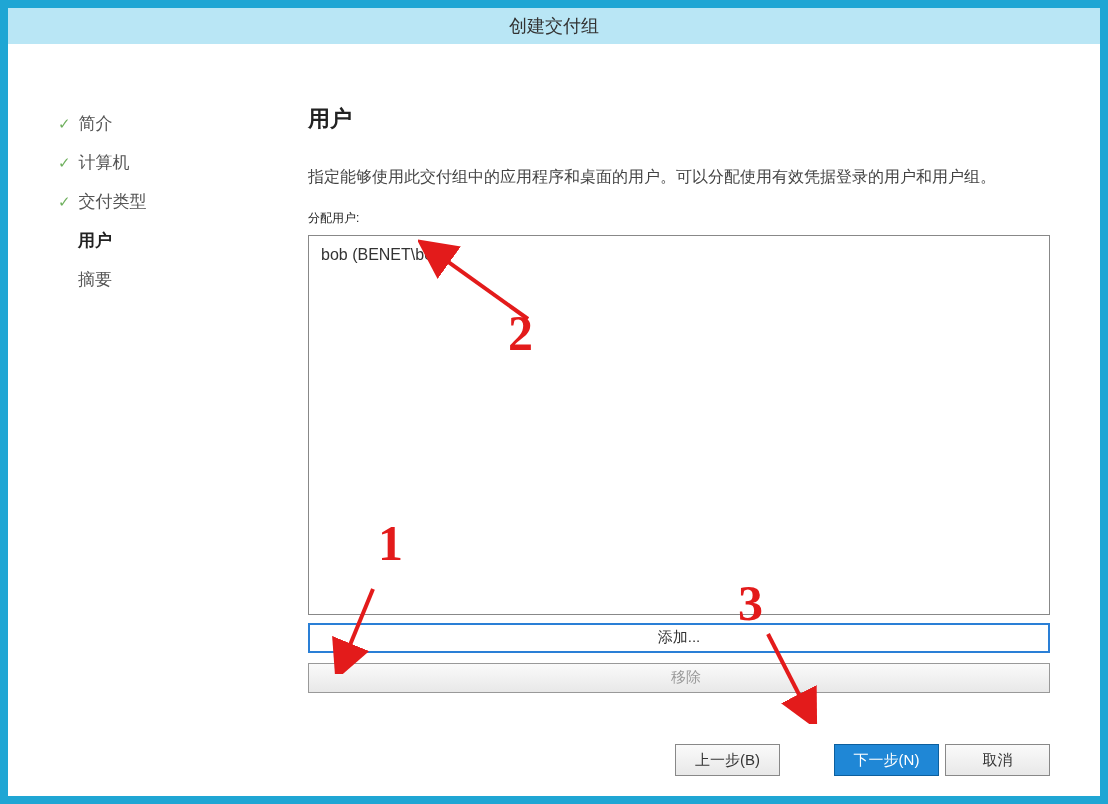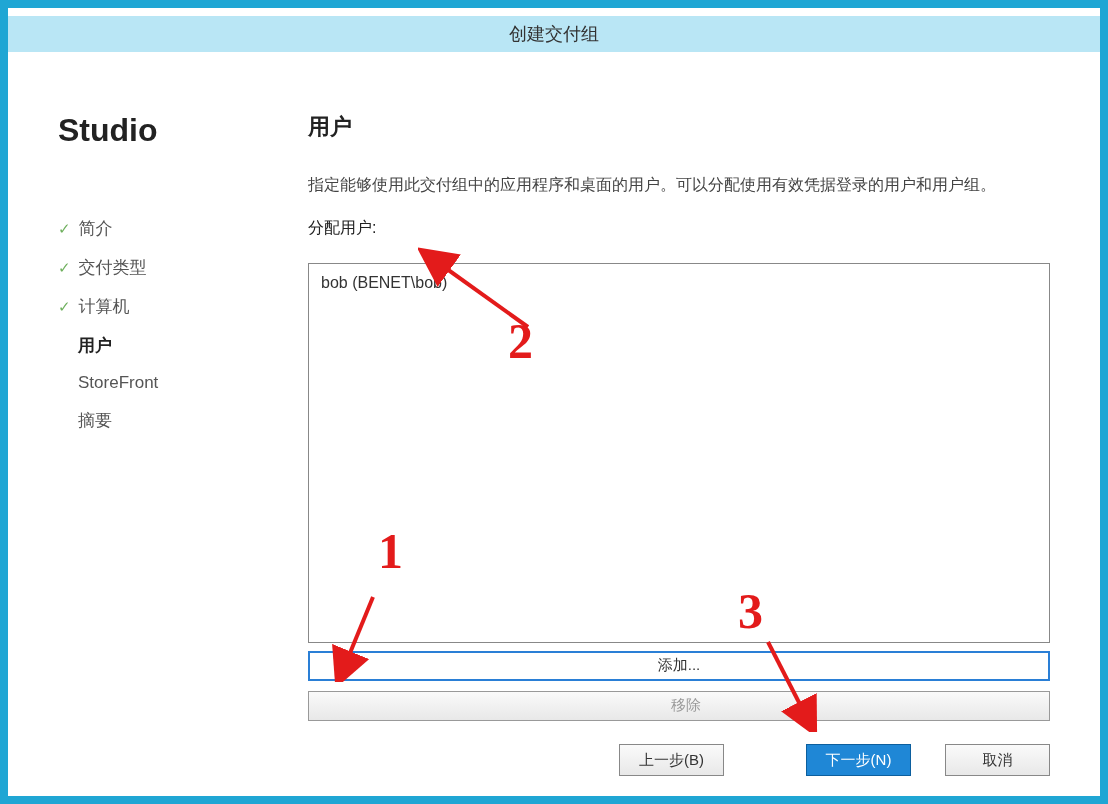--- a/index.html
+++ b/index.html
@@ -21,21 +21,20 @@
       flex-direction: column;
     }
     .titlebar {
       height: 36px;
       background: #b9e6f5;
       display: flex;
       align-items: center;
       justify-content: center;
       font-size: 18px;
       color: #333;
-      margin-top: 8px;
     }
     .content {
       flex: 1;
       display: flex;
       background: #fff;
       position: relative;
     }
     .sidebar {
       width: 280px;
       padding: 60px 30px 30px 50px;
@@ -81,23 +80,23 @@
       color: #222;
       margin-bottom: 30px;
     }
     .description {
       font-size: 16px;
       color: #444;
       line-height: 1.6;
       margin-bottom: 20px;
     }
     .assign-label {
-      font-size: 16px;
-      color: #222;
-      margin-bottom: 24px;
+      font-size: 12px;
+      color: #222;
+      margin-bottom: 8px;
     }
     .user-list-box {
       border: 1px solid #888;
       height: 380px;
       width: 100%;
       padding: 10px 12px;
       font-size: 16px;
       color: #333;
       background: #fff;
       overflow: auto;
@@ -125,21 +124,21 @@
     }
     .btn-add {
       border: 2px solid #2a7fd6;
       background: #fff;
     }
     .wizard-buttons {
       position: absolute;
       right: 50px;
       bottom: 20px;
       display: flex;
-      gap: 34px;
+      gap: 6px;
       padding-left: 18px;
     }
     .wiz-btn {
       min-width: 105px;
       height: 32px;
       border: 1px solid #888;
       background: linear-gradient(#fafafa, #e8e8e8);
       font-size: 15px;
       color: #333;
       cursor: pointer;
@@ -187,27 +186,25 @@
 </head>
 <body>
 
 <div class="window">
   <div class="titlebar">
     <span>创建交付组</span>
   </div>
   <div class="content">
 
     <div class="sidebar">
-      <div class="logo">Studio</div>
       <ul class="nav-list">
         <li class="nav-item completed"><span>简介</span></li>
+        <li class="nav-item completed"><span>计算机</span></li>
         <li class="nav-item completed"><span>交付类型</span></li>
-        <li class="nav-item completed"><span>计算机</span></li>
         <li class="nav-item current"><span>用户</span></li>
-        <li class="nav-item pending"><span>StoreFront</span></li>
         <li class="nav-item pending"><span>摘要</span></li>
       </ul>
     </div>
 
     <div class="main">
       <div class="page-title">用户</div>
       <div class="description">指定能够使用此交付组中的应用程序和桌面的用户。可以分配使用有效凭据登录的用户和用户组。</div>
       <div class="assign-label">分配用户:</div>
       <div class="user-list-box">
         <div>bob (BENET\bob)</div>

